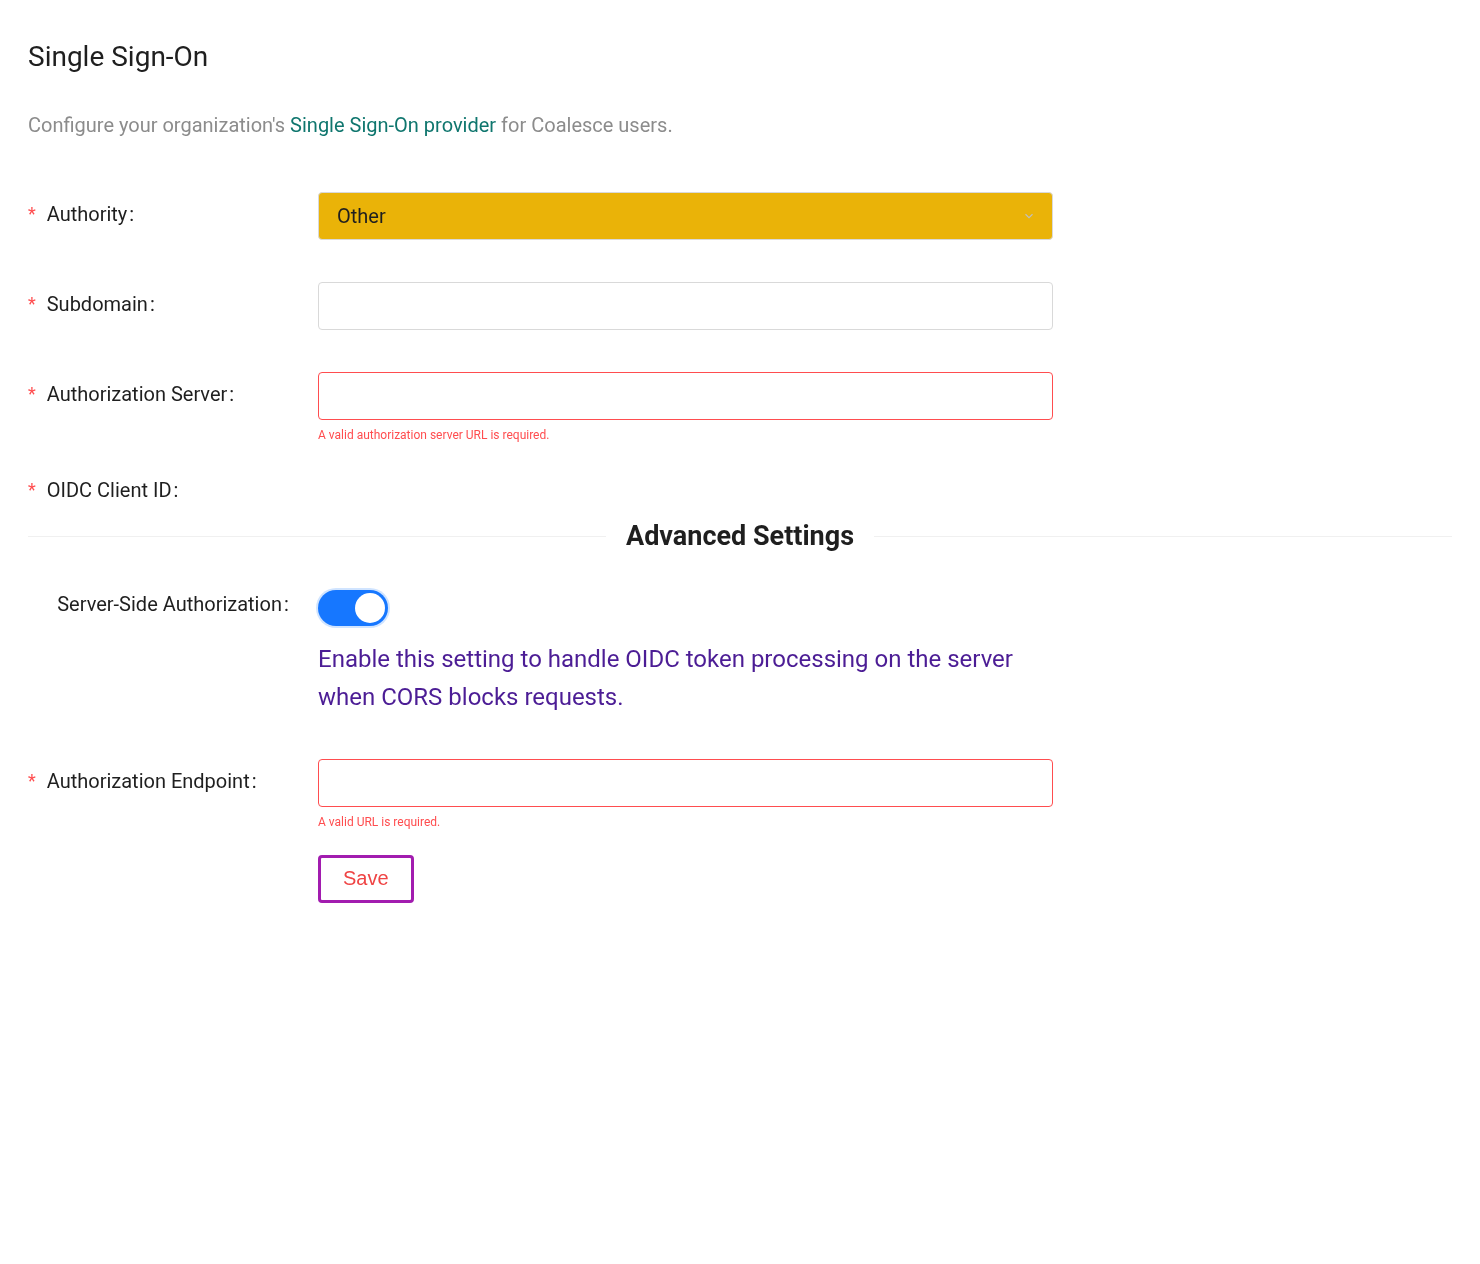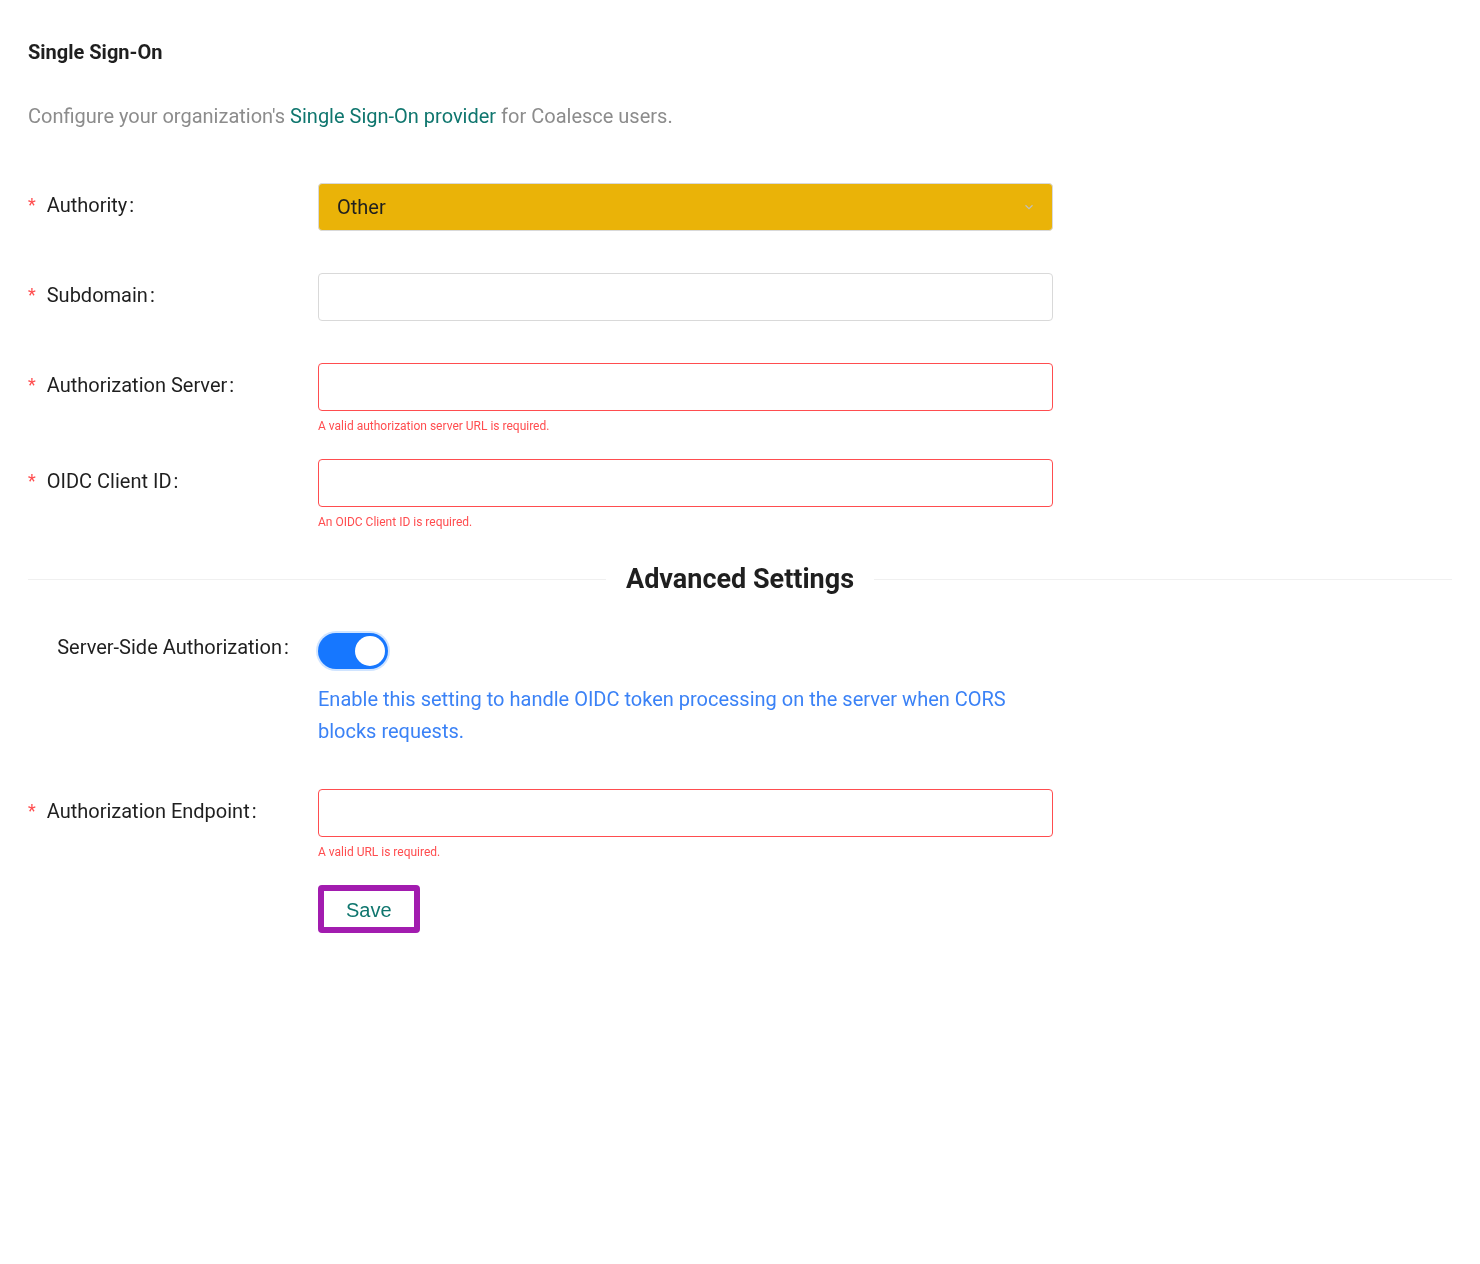--- a/index.html
+++ b/index.html
@@ -5,22 +5,22 @@
   * { box-sizing: border-box; }
   body {
     margin: 0;
     padding: 30px 28px;
     font-family: -apple-system, BlinkMacSystemFont, "Segoe UI", Roboto, "Helvetica Neue", Arial, sans-serif;
     color: #1f1f1f;
     background: #fff;
     width: 1480px;
   }
   .title {
-    font-size: 20px;
-    font-weight: 700;
+    font-size: 28px;
+    font-weight: 400;
     margin: 10px 0 40px 0;
   }
   .subtitle {
     font-size: 20px;
     color: #8c8c8c;
     margin-bottom: 55px;
   }
   .subtitle a {
     color: #0f766e;
     text-decoration: none;
@@ -116,33 +116,33 @@
   .toggle .knob {
     position: absolute;
     top: 3px;
     right: 3px;
     width: 30px;
     height: 30px;
     border-radius: 50%;
     background: #fff;
   }
   .help-text {
-    color: #3b82f6;
-    font-size: 20px;
+    color: #4c1d95;
+    font-size: 24px;
     line-height: 1.6;
     margin-top: 14px;
   }
   .save-btn {
     display: inline-block;
     height: 48px;
     padding: 8px 22px;
-    border: 6px solid #a21caf;
+    border: 3px solid #a21caf;
     border-radius: 4px;
     background: #fff;
-    color: #0f766e;
+    color: #ef4444;
     font-size: 20px;
     cursor: not-allowed;
   }
   .save-row { margin-top: 6px; }
 </style>
 </head>
 <body>
 
 <h1 class="title">Single Sign-On</h1>
 
@@ -182,24 +182,20 @@
   <div class="input-col">
     <input type="text" class="text-input error" value="" style="">
     <div class="error-text">A valid authorization server URL is required.</div>
   </div>
 </div>
 
 <div class="form-row with-error" style="margin-bottom:4px;">
   <div class="label-col required">
     <span>OIDC Client ID</span><span class="colon">:</span>
   </div>
-  <div class="input-col">
-    <input type="text" class="text-input error" value="" style="">
-    <div class="error-text">An OIDC Client ID is required.</div>
-  </div>
 </div>
 
 <div class="divider">
   <span class="divider-text">Advanced Settings</span>
 </div>
 
 <div class="form-row">
   <div class="label-col" style="padding-top:6px;text-align:center;">
     <span>Server-Side Authorization</span><span class="colon">:</span>
   </div>

